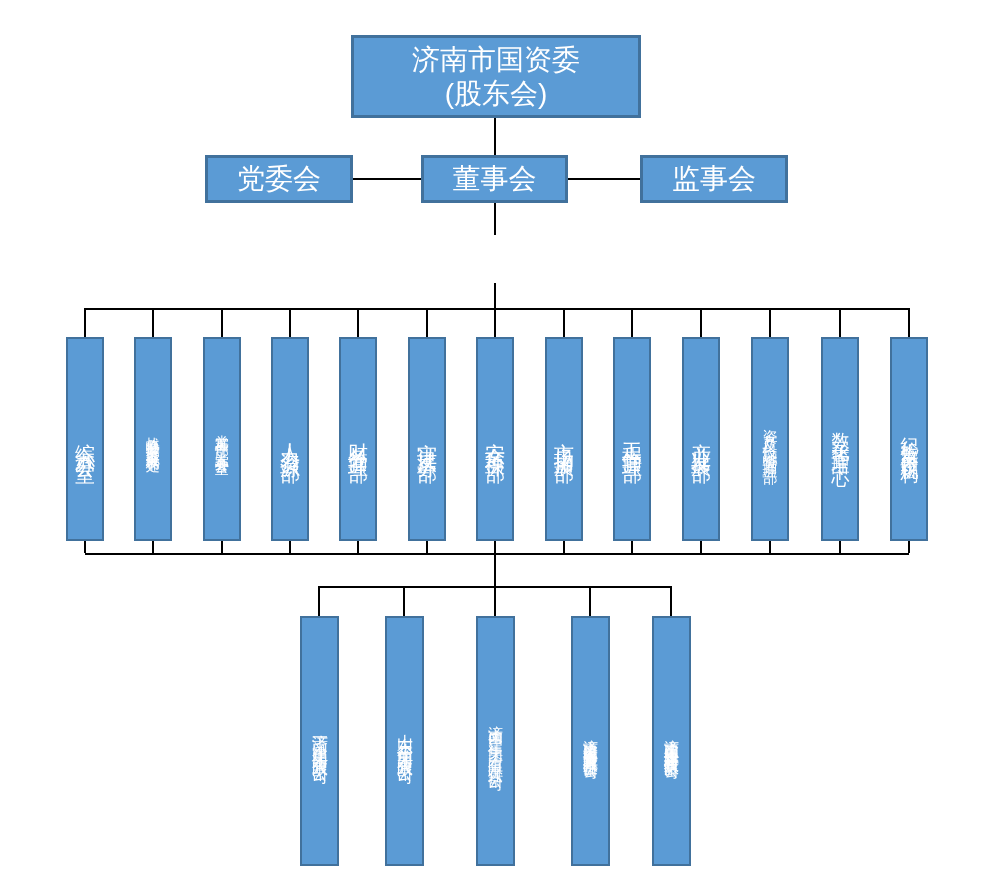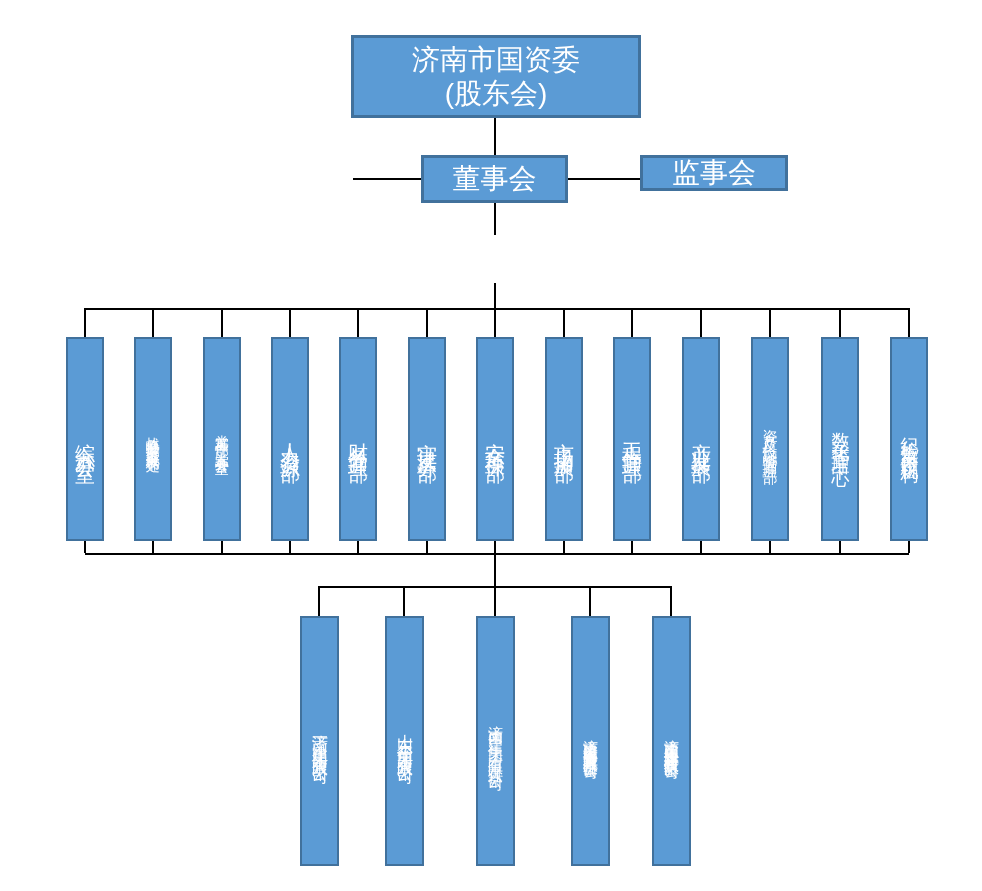--- a/index.html
+++ b/index.html
@@ -66,24 +66,27 @@
   <div class="line" style="left:318px;top:586px;width:1.5px;height:30px;"></div>
   <div class="line" style="left:403px;top:586px;width:1.5px;height:30px;"></div>
   <div class="line" style="left:589px;top:586px;width:1.5px;height:30px;"></div>
   <div class="line" style="left:670px;top:586px;width:1.5px;height:30px;"></div>
 
   <div class="box hbox root" style="left:351px;top:35px;width:290px;height:83px;">
     <div>济南市国资委</div>
     <div>(股东会)</div>
   </div>
 
+  <div class="box hbox" style="left:205px;top:155px;width:148px;height:48px;">
+    <span>党委会</span>
+  </div>
   <div class="box hbox" style="left:421px;top:155px;width:147px;height:48px;">
     <span>董事会</span>
   </div>
-  <div class="box hbox" style="left:640px;top:155px;width:148px;height:36px;">
+  <div class="box hbox" style="left:640px;top:155px;width:148px;height:48px;">
     <span>监事会</span>
   </div>
 
   <div class="box vbox fs20 ls5" style="left:66px;top:337px;width:38px;height:204px;">
     <span>综合办公室</span>
     </div>
   <div class="box vbox fs14 ls2" style="left:134px;top:337px;width:38px;height:204px;">
     <span>战略发展部（董事会秘书处）</span>
     </div>
   <div class="box vbox fs14 ls2" style="left:203px;top:337px;width:38px;height:204px;">

